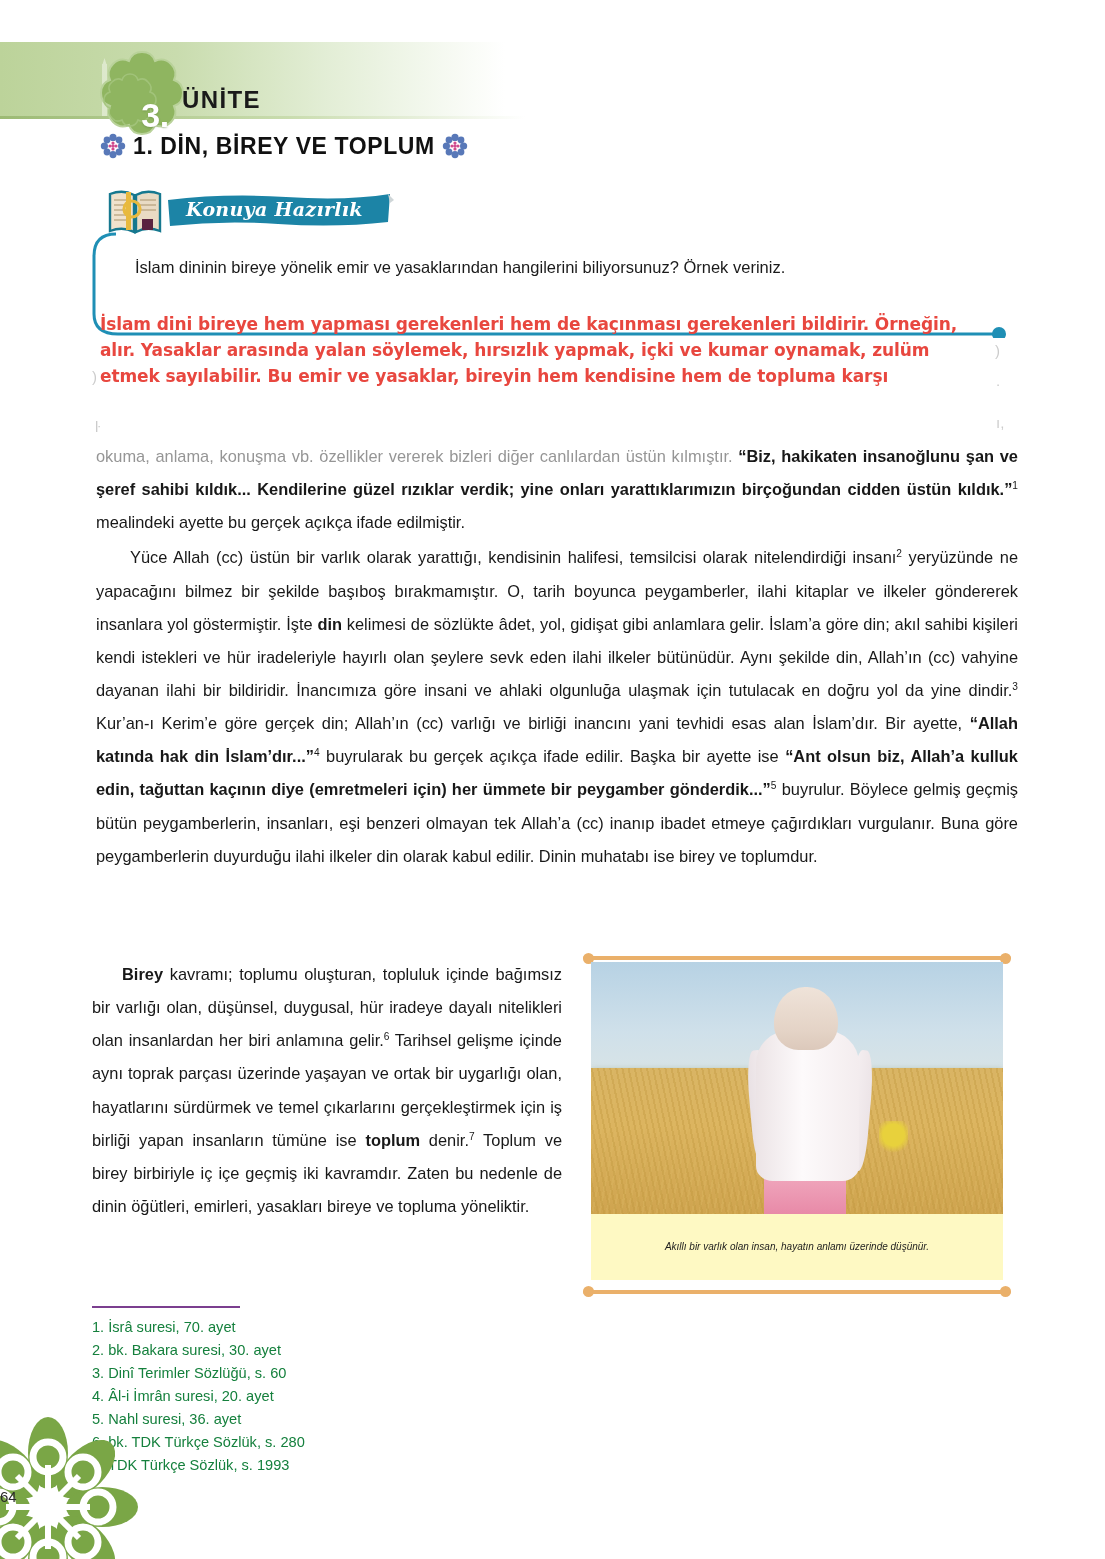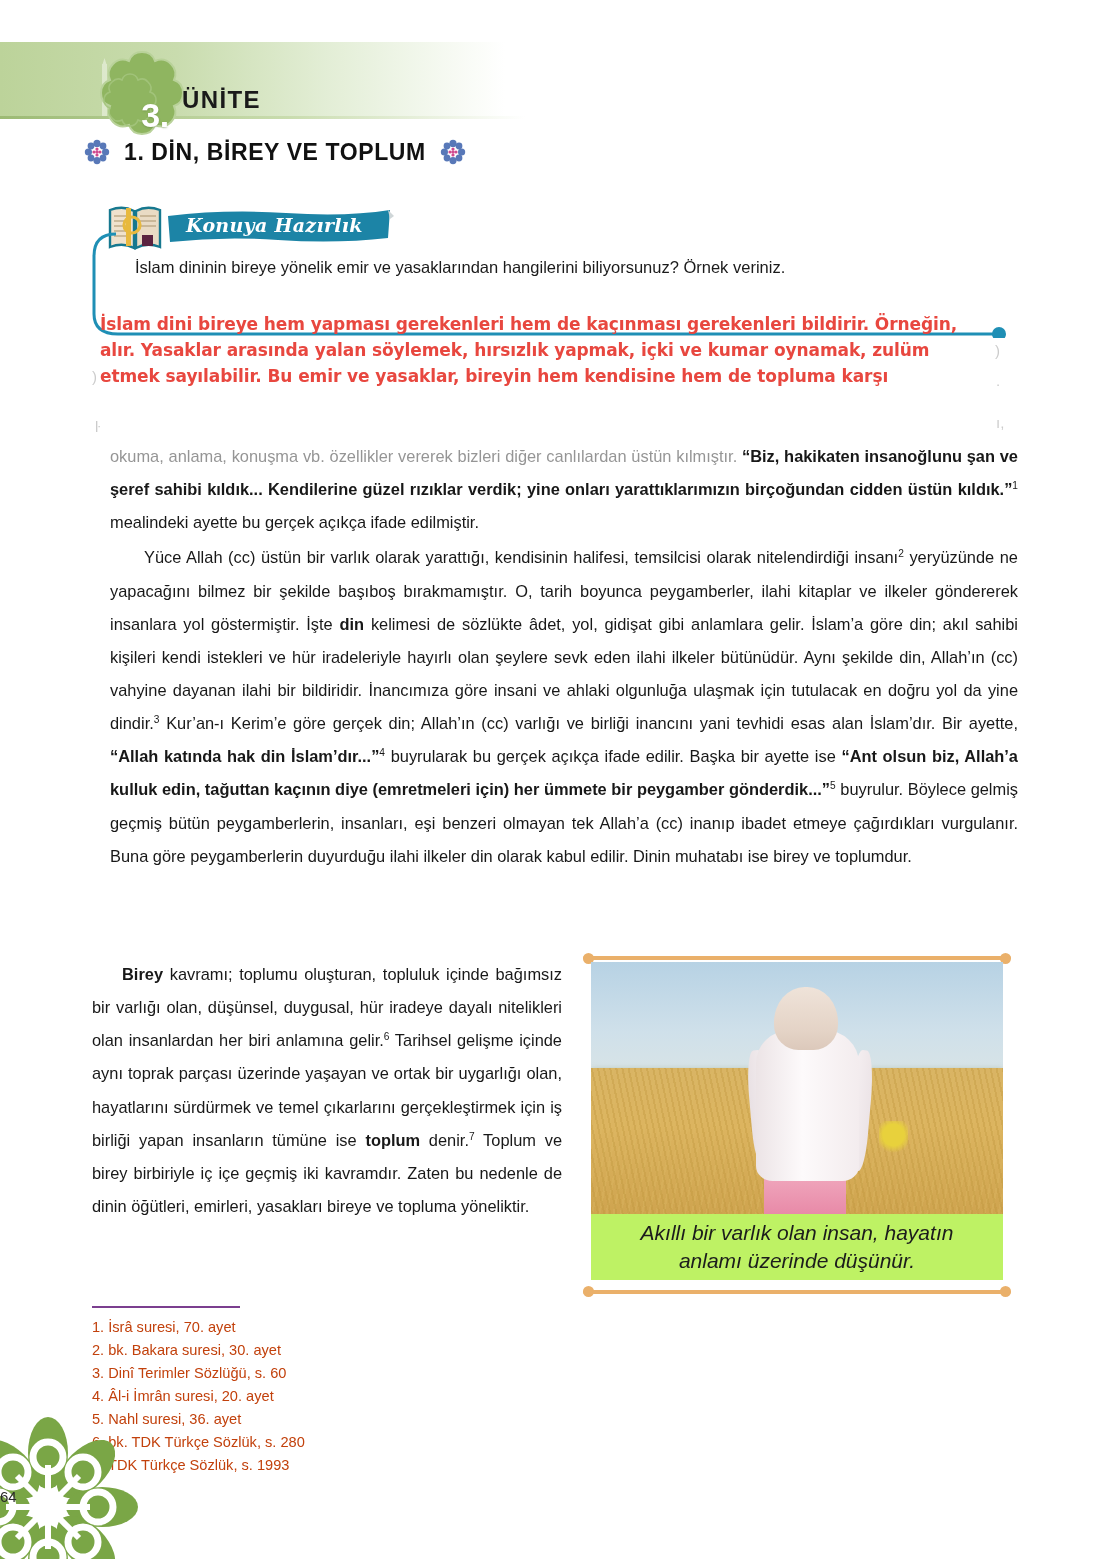--- a/index.html
+++ b/index.html
@@ -36,31 +36,31 @@
     letter-spacing:-.5px; padding-top:42px; padding-left:26px;
     text-shadow:0 1px 2px rgba(80,110,50,.35);
   }
   .unit-word{
     position:absolute; left:182px; top:86px;
     font-size:24px; font-weight:bold; letter-spacing:1.4px; color:#1a1a1a;
   }
 
   
   .section-title-row{
-    position:absolute; left:84px; top:133px; width:440px; height:38px;
-    display:flex; align-items:center; gap:14px;
+    position:absolute; left:100px; top:133px; width:440px; height:38px;
+    display:flex; align-items:flex-start; gap:7px;
   }
   .rosette{ width:26px; height:26px; flex:0 0 auto; }
   .section-title{
     font-size:23px; font-weight:bold; letter-spacing:.6px; color:#111;
     white-space:nowrap;
   }
 
   
-  .prep-wrap{ position:absolute; left:100px; top:196px; width:300px; height:62px; }
+  .prep-wrap{ position:absolute; left:100px; top:180px; width:300px; height:62px; }
   .book-ico{ position:absolute; left:6px; top:2px; width:58px; height:58px; }
   .prep-banner{
     position:absolute; left:66px; top:11px; width:228px; height:38px;
   }
   .prep-label{
     position:absolute; left:86px; top:18px;
     font-size:19px; font-style:italic; font-weight:bold;
     color:#ffffff; letter-spacing:.3px;
     font-family:"DejaVu Serif", serif;
   }
@@ -87,21 +87,21 @@
   .ghost{
     position:absolute; color:#555; font-size:15px; opacity:.30;
   }
 
   
   .body-col{
     position:absolute; left:92px; top:440px; width:926px;
     font-size:16.4px; line-height:2.02; text-align:justify;
     color:#181818;
   }
-  .body-col p{ margin:0 0 0 18px; }
+  .body-col p{ margin:0 0 0 4px; }
   .body-col .indent{ text-indent:34px; }
   .faded-line{ color:#6d6d6d; opacity:.72; }
   sup{ font-size:.62em; vertical-align:super; }
   b{ font-weight:bold; }
 
   
   .birey-col{
     position:absolute; left:92px; top:958px; width:470px;
     font-size:16.4px; line-height:2.02; text-align:justify; color:#181818;
     text-indent:30px;
@@ -167,33 +167,33 @@
     position:absolute; left:42%; top:84%; width:20%; height:16%;
     background:linear-gradient(to bottom,#f0a8bd,#e88aa8);
     border-radius:10% 10% 0 0;
   }
   .flower{
     position:absolute; left:70%; top:63%; width:7%; height:14%;
     background:radial-gradient(circle at 50% 40%, #e8d13c 0 42%, rgba(190,160,60,0) 70%);
   }
   .caption{
     position:absolute; left:8px; top:258px; width:412px; height:66px;
-    background:#bef264;
+    background:#fef9c3;
     display:flex; align-items:center; justify-content:center; text-align:center;
-    font-style:italic; font-size:21px; line-height:1.35; color:#1c1c1c;
+    font-style:italic; font-size:10px; line-height:1.35; color:#1c1c1c;
     padding:0 18px;
   }
 
   
   .fn-rule{
     position:absolute; left:92px; top:1306px; width:148px; height:2px; background:#7b3f8f;
   }
   .footnotes{
     position:absolute; left:92px; top:1316px; width:420px;
-    font-size:14.6px; line-height:1.58; color:#c2410c;
+    font-size:14.6px; line-height:1.58; color:#15803d;
   }
 
   
   .corner-flower{
     position:absolute; left:-42px; bottom:-34px; width:180px; height:180px;
   }
   .pageno{
     position:absolute; left:0; right:0; top:1488px; text-align:left;
     font-size:15px; color:#2b2b2b;
   }

